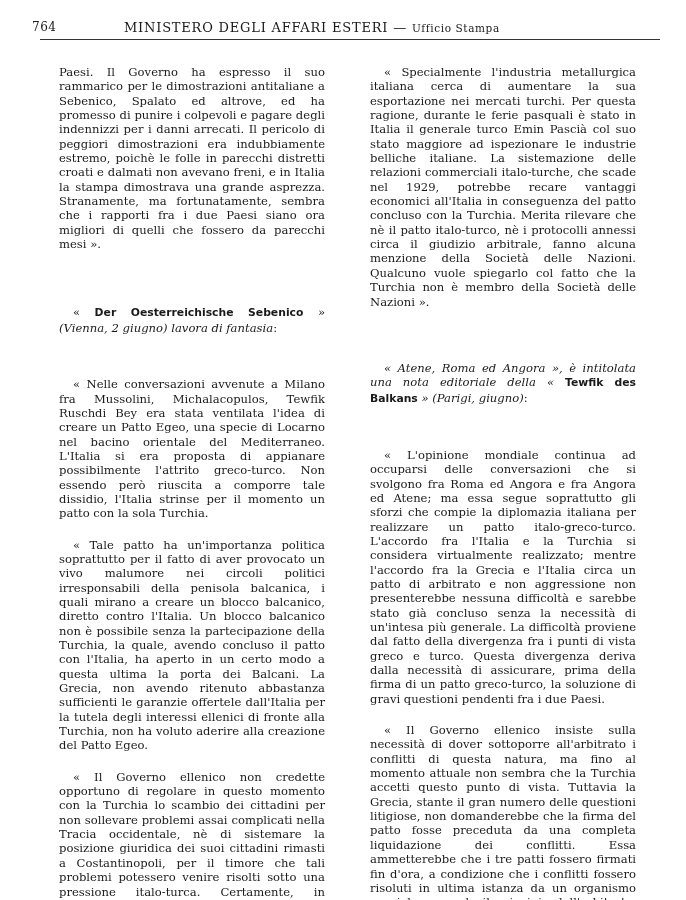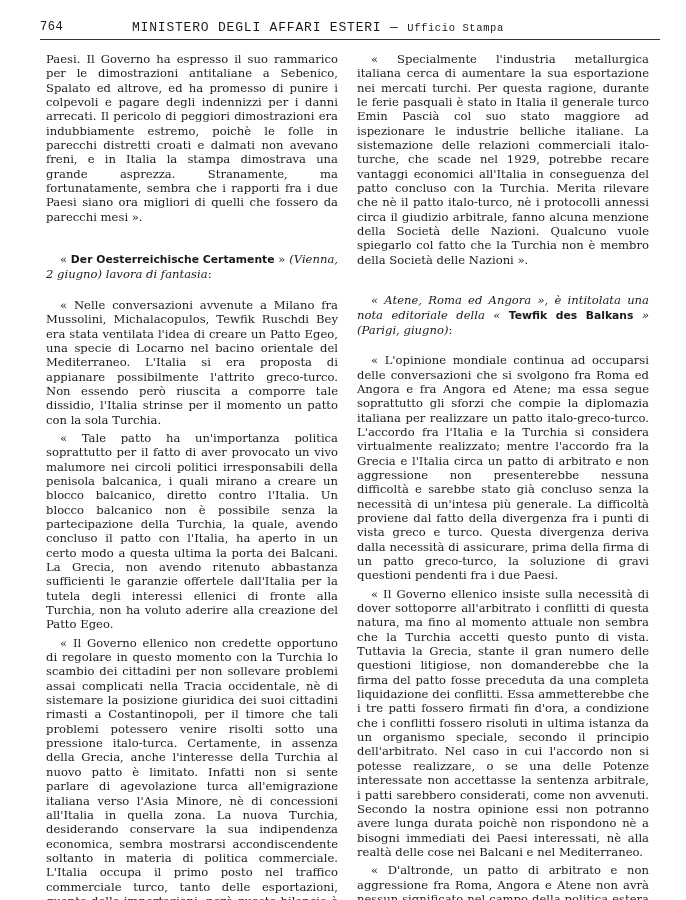--- a/index.html
+++ b/index.html
@@ -1,44 +1,44 @@
 <!DOCTYPE html>
 <html><head>
   <meta charset="utf-8">
   <style>
     html, body { margin: 0; padding: 0; background: #ffffff; }
     body { width: 686px; height: 900px; position: relative; overflow: hidden; font-family: "DejaVu Serif", "Liberation Serif", serif; color: #1a1a1a; }
-    .header { position: absolute; left: 40px; top: 18px; width: 620px; height: 20px; font-family: Liberation Mono, monospace; }
+    .header { position: absolute; left: 32px; top: 18px; width: 620px; height: 20px; }
     .page-num { position: absolute; left: 0; top: 2px; font-size: 12px; letter-spacing: 0.5px; }
     .running-head { position: absolute; left: 92px; top: 2px; font-size: 13px; letter-spacing: 0.8px; white-space: nowrap; }
     .running-head .sc { font-size: 10.5px; letter-spacing: 0.6px; margin-top: 12px; }
     .rule { position: absolute; left: 40px; top: 39px; width: 620px; height: 0; border-top: 1.5px solid #333; }
     .col { position: absolute; top: 48px; width: 300px; font-size: 11.6px; line-height: 14.35px; text-align: justify; }
     .col.left { left: 42px; }
     .col.right { left: 353px; }
-    p { margin: 4px; }
+    p { margin: 17px; }
     .indent { text-indent: 14px; }
     .gap { height: 14px; }
     .sans-b { font-family: "DejaVu Sans", "Liberation Sans", sans-serif; font-weight: bold; font-size: 10.8px; }
     .it { font-style: italic; }
   </style>
 </head>
 <body>
 
 <div class="header">
   <span class="page-num">764</span>
   <span class="running-head"><span>MINISTERO DEGLI AFFARI ESTERI — </span><span class="sc">Ufficio Stampa</span></span>
 </div>
 <div class="rule"></div>
 
 <div class="col left">
   <p>Paesi. Il Governo ha espresso il suo rammarico per le dimostrazioni antitaliane a Sebenico, Spalato ed altrove, ed ha promesso di punire i colpevoli e pagare degli indennizzi per i danni arrecati. Il pericolo di peggiori dimostrazioni era indubbiamente estremo, poichè le folle in parecchi distretti croati e dalmati non avevano freni, e in Italia la stampa dimostrava una grande asprezza. Stranamente, ma fortunatamente, sembra che i rapporti fra i due Paesi siano ora migliori di quelli che fossero da parecchi mesi ».</p>
   <div class="gap"></div>
   <div class="gap" style="height:6px"></div>
-  <p class="indent"><span>« </span><span class="sans-b">Der Oesterreichische Certamente</span><span> » </span><span class="it">(Vienna, 2 giugno) lavora di fantasia</span><span>:</span></p>
+  <p class="indent"><span>« </span><span class="sans-b">Der Oesterreichische Sebenico</span><span> » </span><span class="it">(Vienna, 2 giugno) lavora di fantasia</span><span>:</span></p>
   <div class="gap" style="height:8px"></div>
   <p class="indent">« Nelle conversazioni avvenute a Milano fra Mussolini, Michalacopulos, Tewfik Ruschdi Bey era stata ventilata l'idea di creare un Patto Egeo, una specie di Locarno nel bacino orientale del Mediterraneo. L'Italia si era proposta di appianare possibilmente l'attrito greco-turco. Non essendo però riuscita a comporre tale dissidio, l'Italia strinse per il momento un patto con la sola Turchia.</p>
   <p class="indent">« Tale patto ha un'importanza politica soprattutto per il fatto di aver provocato un vivo malumore nei circoli politici irresponsabili della penisola balcanica, i quali mirano a creare un blocco balcanico, diretto contro l'Italia. Un blocco balcanico non è possibile senza la partecipazione della Turchia, la quale, avendo concluso il patto con l'Italia, ha aperto in un certo modo a questa ultima la porta dei Balcani. La Grecia, non avendo ritenuto abbastanza sufficienti le garanzie offertele dall'Italia per la tutela degli interessi ellenici di fronte alla Turchia, non ha voluto aderire alla creazione del Patto Egeo.</p>
   <p class="indent">« Il Governo ellenico non credette opportuno di regolare in questo momento con la Turchia lo scambio dei cittadini per non sollevare problemi assai complicati nella Tracia occidentale, nè di sistemare la posizione giuridica dei suoi cittadini rimasti a Costantinopoli, per il timore che tali problemi potessero venire risolti sotto una pressione italo-turca. Certamente, in assenza della Grecia, anche l'interesse della Turchia al nuovo patto è limitato. Infatti non si sente parlare di agevolazione turca all'emigrazione italiana verso l'Asia Minore, nè di concessioni all'Italia in quella zona. La nuova Turchia, desiderando conservare la sua indipendenza economica, sembra mostrarsi accondiscendente soltanto in materia di politica commerciale. L'Italia occupa il primo posto nel traffico commerciale turco, tanto delle esportazioni, quanto delle importazioni: però questo bilancio è fortemente passivo, perchè l'Italia in un anno ha importato dalla Turchia materie prime per il valore di 320,000,000 di lire, mentre ha esportato prodotti lavorati per il valore di soli 160,000,000 di lire.</p>
 </div>
 
 <div class="col right">
   <p class="indent">« Specialmente l'industria metallurgica italiana cerca di aumentare la sua esportazione nei mercati turchi. Per questa ragione, durante le ferie pasquali è stato in Italia il generale turco Emin Pascià col suo stato maggiore ad ispezionare le industrie belliche italiane. La sistemazione delle relazioni commerciali italo-turche, che scade nel 1929, potrebbe recare vantaggi economici all'Italia in conseguenza del patto concluso con la Turchia. Merita rilevare che nè il patto italo-turco, nè i protocolli annessi circa il giudizio arbitrale, fanno alcuna menzione della Società delle Nazioni. Qualcuno vuole spiegarlo col fatto che la Turchia non è membro della Società delle Nazioni ».</p>
   <div class="gap"></div>
   <div class="gap" style="height:4px"></div>

